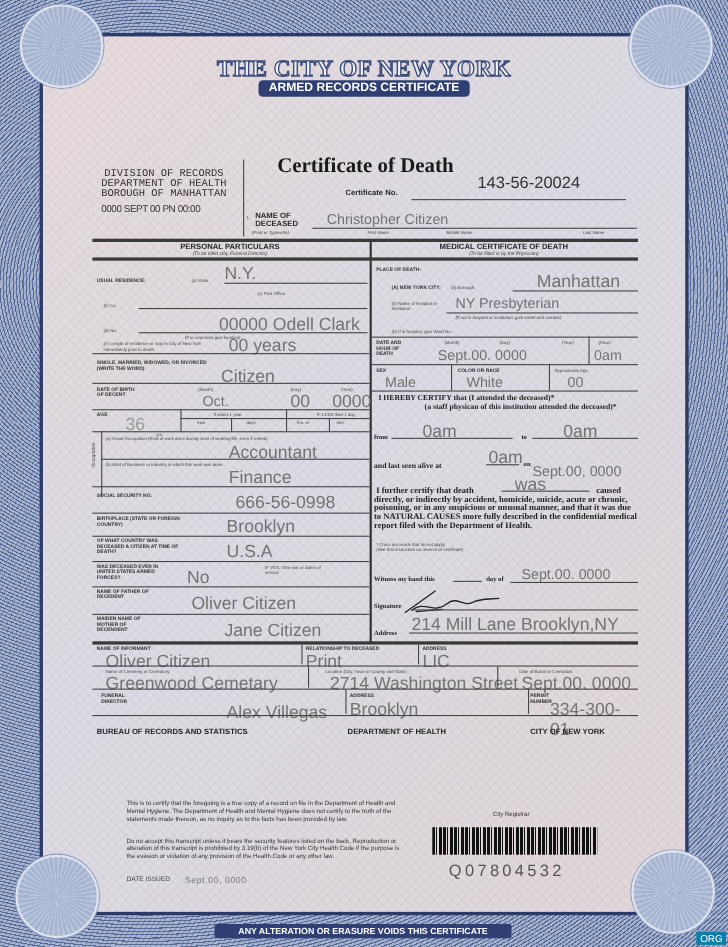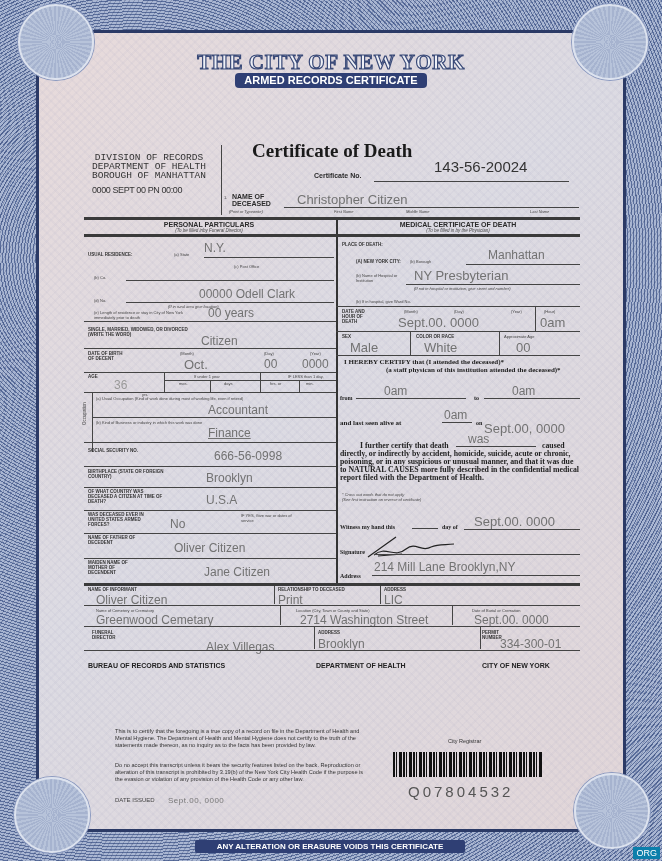--- a/index.html
+++ b/index.html
@@ -62,21 +62,21 @@
   .stamp { left: 8px; top: 45px; font-size: 9px; color: #333; letter-spacing: -0.4px; }
   .cert-title { left: 168px; top: 0px; font-family: "Liberation Serif", serif; font-weight: bold; font-size: 19px; color: #1a1a1a; }
   .cert-no-lbl { left: 230px; top: 32px; font-size: 7px; font-weight: bold; }
   .cert-no { left: 350px; top: 18px; font-size: 15px; color: #333; }
   .name-lbl { left: 148px; top: 53px; font-size: 7px; font-weight: bold; line-height: 7px; }
   .name-val { left: 213px; top: 52px; font-size: 13px; }
 
   .section-title { font-size: 7px; font-weight: bold; text-align: center; }
   .section-sub { font-size: 4.5px; font-style: italic; text-align: center; color: #444; }
 
-  .fv { font-size: 12px; position: absolute; }
+  .fv { font-size: 16px; position: absolute; }
   .legal { font-size: 5.6px; line-height: 7px; color: #333; }
   .cert-text { font-family: "Liberation Serif", serif; font-size: 7.8px; line-height: 8px; color: #222; font-weight: bold; }
   .footer-row { position: absolute; font-size: 7px; font-weight: bold; color: #222; }
 
   .barcode { position: absolute; left: 393px; top: 752px; width: 150px; height: 25px; z-index: 3;
     background: repeating-linear-gradient(90deg, #111 0 2px, transparent 2px 3px, #111 3px 4px, transparent 4px 6px, #111 6px 9px, transparent 9px 10px); }
   .barcode-num { position: absolute; left: 408px; top: 783px; z-index: 3; font-size: 15px; letter-spacing: 3px; color: #555; }
   .registrar { position: absolute; left: 448px; top: 738px; z-index: 3; font-size: 5.5px; color: #333; }
 
   .bottom-band { position: absolute; left: 195px; top: 840px; width: 270px; height: 13px; z-index: 3;
@@ -183,21 +183,21 @@
   <div class="vl" style="left:215px; top:240px; height:12px;"></div>
   <div class="abs sm" style="left:222px; top:241px;">min.</div>
   <div class="hl" style="left:0; top:252px; width:252px;"></div>
 
   <div class="abs sm" style="left:-2px; top:285px; transform:rotate(-90deg); transform-origin:left top; font-size:4.5px;">Occupation</div>
   <div class="vl" style="left:8px; top:252px; height:60px;"></div>
   <div class="abs sm" style="left:12px; top:256px; width:160px; line-height:5px;">(a) Usual Occupation (Kind of work done during most of working life, even if retired)</div>
   <div class="fv typed" style="left:124px; top:263px;">Accountant</div>
   <div class="hl" style="left:8px; top:277px; width:244px;"></div>
   <div class="abs sm" style="left:12px; top:280px;">(b) Kind of Business or industry in which this work was done</div>
-  <div class="fv typed" style="left:124px; top:286px;text-decoration:underline;">Finance</div>
+  <div class="fv typed" style="left:124px; top:286px;">Finance</div>
   <div class="hl" style="left:0; top:302px; width:252px;"></div>
 
   <div class="abs lbl" style="left:4px; top:308px;">SOCIAL SECURITY NO.</div>
   <div class="fv typed" style="left:130px; top:309px;">666-56-0998</div>
   <div class="hl" style="left:0; top:326px; width:252px;"></div>
 
   <div class="abs lbl" style="left:4px; top:329px; width:80px;">BIRTHPLACE (State or Foreign Country)</div>
   <div class="fv typed" style="left:122px; top:331px;">Brooklyn</div>
   <div class="hl" style="left:0; top:347px; width:252px;"></div>
 
@@ -259,21 +259,21 @@
   <div class="abs cert-text" style="left:390px; top:254px; font-size:6px;">to</div>
   <div class="fv typed" style="left:428px; top:244px;">0am</div>
   <div class="hl" style="left:400px; top:258px; width:96px;"></div>
 
   <div class="abs cert-text" style="left:256px; top:279px; font-size:7px;">and last seen alive at</div>
   <div class="fv typed" style="left:360px; top:268px;">0am</div>
   <div class="hl" style="left:358px; top:282px; width:30px;"></div>
   <div class="abs cert-text" style="left:392px; top:279px; font-size:6px;">on</div>
   <div class="fv typed" style="left:400px; top:281px; font-size:13px;">Sept.00, 0000</div>
 
-  <div class="abs cert-text" style="left:276px; top:302px;">I further certify that death</div>
+  <div class="abs cert-text" style="left:258px; top:302px;">I further certify that death</div>
   <div class="fv typed" style="left:384px; top:292px;">was</div>
   <div class="hl" style="left:372px; top:306px; width:80px;"></div>
   <div class="abs cert-text" style="left:458px; top:302px;">caused</div>
   <div class="abs cert-text" style="left:256px; top:310px; width:240px;">directly, or indirectly by accident, homicide, suicide, acute or chronic, poisoning, or in any suspicious or unusual manner, and that it was due to NATURAL CAUSES more fully described in the confidential medical report filed with the Department of Health.</div>
 
   <div class="abs sm" style="left:258px; top:352px; font-style:italic;">* Cross out words that do not apply</div>
   <div class="abs sm" style="left:258px; top:357px; font-style:italic;">(See first instruction on reverse of certificate)</div>
 
   <div class="abs cert-text" style="left:256px; top:383px; font-size:6px;">Witness my hand this</div>
   <div class="hl" style="left:328px; top:388px; width:26px;"></div>

